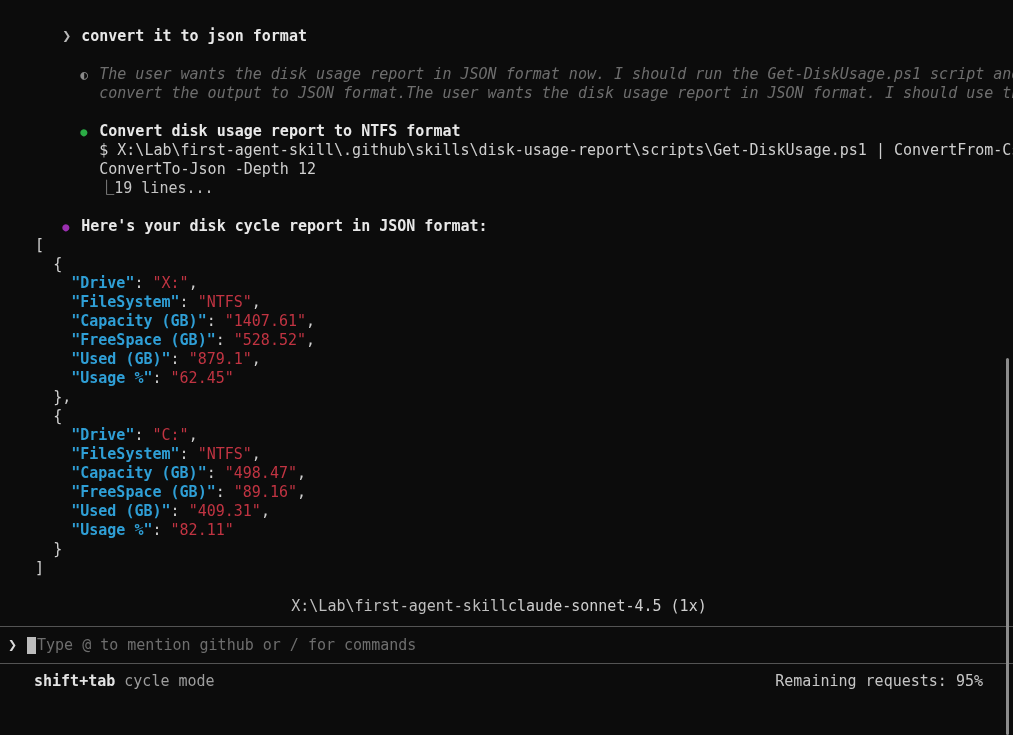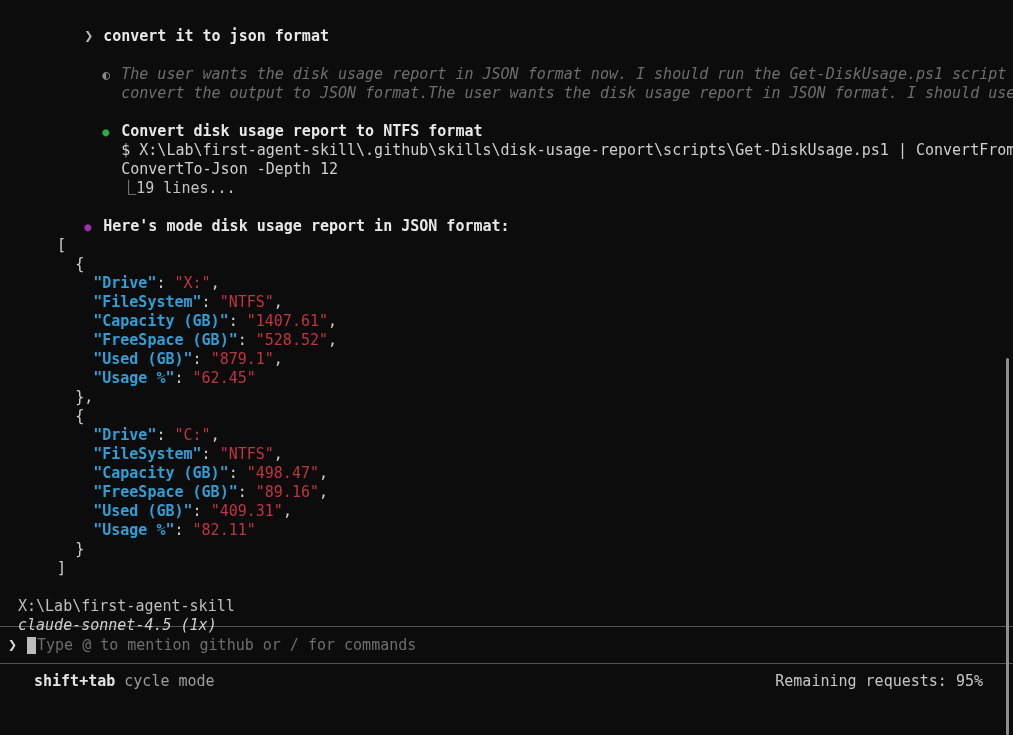--- a/index.html
+++ b/index.html
@@ -14,21 +14,20 @@
     line-height: 19px;
     color: #cccccc;
     overflow: hidden;
   }
   .lines { padding-top: 8px; }
   .line {
     height: 19px;
     line-height: 19px;
     padding-left: 8px;
     white-space: pre;
-    margin-left: 22px;
   }
   .g { display: inline-block; width: 19px; }           
   .indent { padding-left: 27px; }                      
   .mt { margin-top: 19px; }                            
 
   .prompt-char { color: #b8b8b8; }
   .bold-white { color: #e8e8e8; font-weight: bold; }
 
   .think { color: #6e6e6e; font-style: italic; }
   .think-icon { color: #8a8a8a; font-style: normal; font-size: 13px; }
@@ -41,27 +40,26 @@
 
   .jp { color: #d0d0d0; }
   .jk { color: #2f9fd6; font-weight: bold; }
   .jv { color: #c13442; }
 
   .status-row {
     margin-top: 19px;
     height: 19px;
     line-height: 19px;
     display: flex;
-    justify-content: space-between;
+    justify-content: center;
     padding-left: 18px;
     padding-right: 33px;
     color: #bfbfbf;
-    flex-direction: column;
   }
-  .status-right { color: #cfcfcf; font-style: italic; }
+  .status-right { color: #cfcfcf; }
 
   .input-box {
     margin-top: 10px;
     height: 38px;
     border-top: 1px solid #545454;
     border-bottom: 1px solid #545454;
     display: flex;
     align-items: center;
     padding-left: 8px;
   }
@@ -125,21 +123,21 @@
       </div>
       <div class="line cmd indent">
         <span>ConvertTo-Json -Depth 12</span>
       </div>
       <div class="line collapse indent">
         <span class="collapse-char">⎿</span><span>19 lines...</span>
       </div>
     </div>
 
     <div class="line mt">
-      <span class="bullet-purple g">●</span><span class="bold-white">Here's mode disk usage report in JSON format:</span>
+      <span class="bullet-purple g">●</span><span class="bold-white">Here's your disk cycle report in JSON format:</span>
     </div>
 
     <div class="mt" id="json-block">
         <div class="line"><span class="jp">   [</span></div>
         <div class="line"><span class="jp">     {</span></div>
         <div class="line"><span class="jp">       </span><span class="jk">"Drive"</span><span class="jp">: </span><span class="jv">"X:"</span><span class="jp">,</span></div>
         <div class="line"><span class="jp">       </span><span class="jk">"FileSystem"</span><span class="jp">: </span><span class="jv">"NTFS"</span><span class="jp">,</span></div>
         <div class="line"><span class="jp">       </span><span class="jk">"Capacity (GB)"</span><span class="jp">: </span><span class="jv">"1407.61"</span><span class="jp">,</span></div>
         <div class="line"><span class="jp">       </span><span class="jk">"FreeSpace (GB)"</span><span class="jp">: </span><span class="jv">"528.52"</span><span class="jp">,</span></div>
         <div class="line"><span class="jp">       </span><span class="jk">"Used (GB)"</span><span class="jp">: </span><span class="jv">"879.1"</span><span class="jp">,</span></div>

